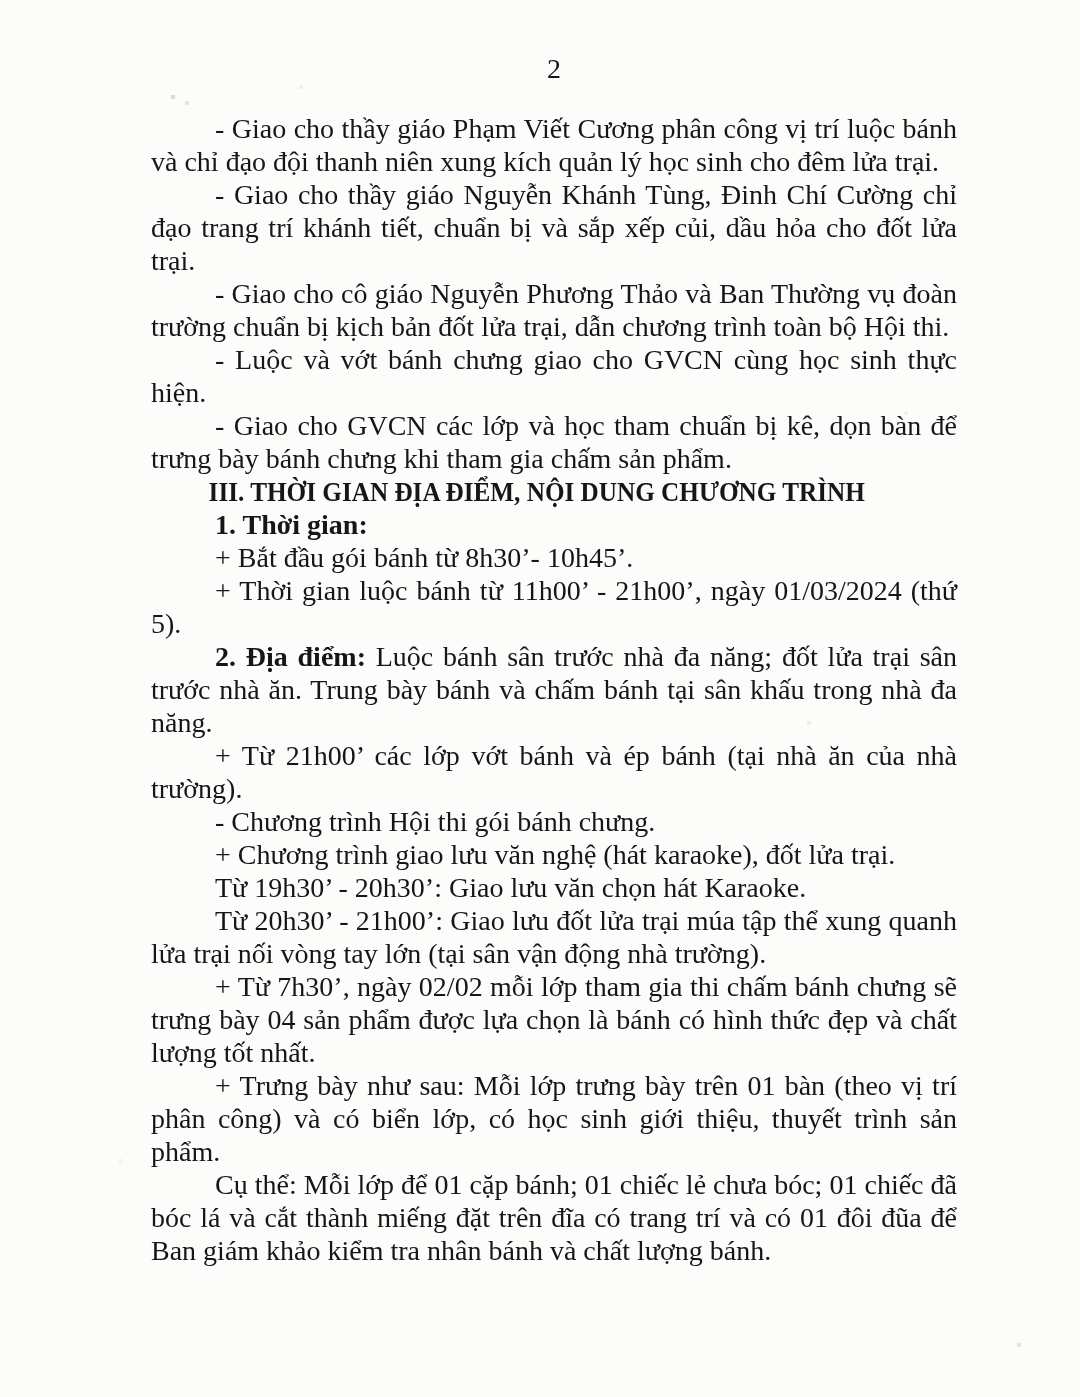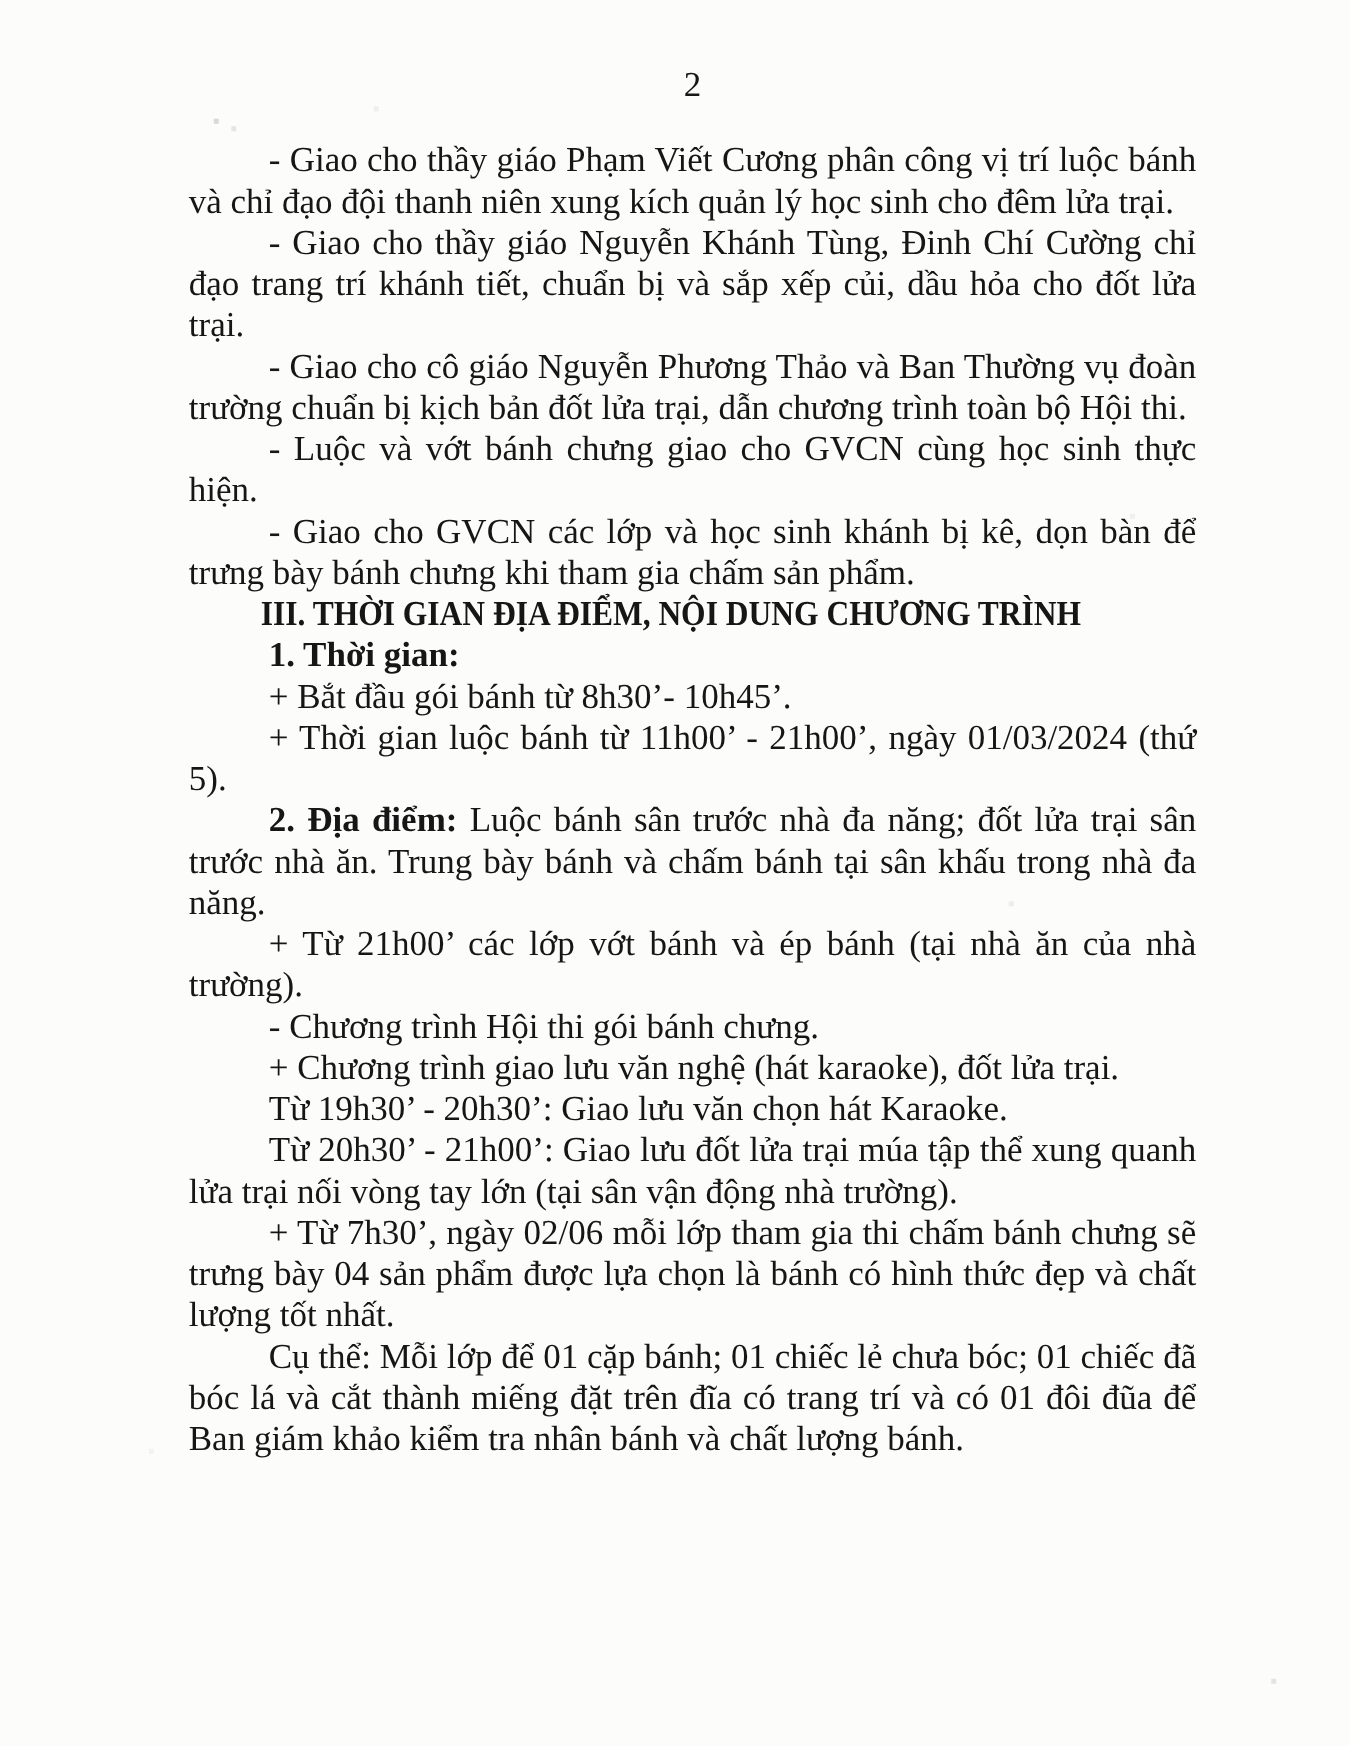--- a/index.html
+++ b/index.html
@@ -68,33 +68,34 @@
   <div class="speckle"></div>
 
   <div class="content">
 
     <p class="page-number">2</p>
 
     <p class="para">- Giao cho thầy giáo Phạm Viết Cương phân công vị trí luộc bánh và chỉ đạo đội thanh niên xung kích quản lý học sinh cho đêm lửa trại.</p>
     <p class="para">- Giao cho thầy giáo Nguyễn Khánh Tùng, Đinh Chí Cường chỉ đạo trang trí khánh tiết, chuẩn bị và sắp xếp củi, dầu hỏa cho đốt lửa trại.</p>
     <p class="para">- Giao cho cô giáo Nguyễn Phương Thảo và Ban Thường vụ đoàn trường chuẩn bị kịch bản đốt lửa trại, dẫn chương trình toàn bộ Hội thi.</p>
     <p class="para">- Luộc và vớt bánh chưng giao cho GVCN cùng học sinh thực hiện.</p>
-    <p class="para">- Giao cho GVCN các lớp và học sinh khánh bị kê, dọn bàn để trưng bày bánh chưng khi tham gia chấm sản phẩm.</p>
+    <p class="para">- Giao cho GVCN các lớp và học tham chuẩn bị kê, dọn bàn để trưng bày bánh chưng khi tham gia chấm sản phẩm.</p>
 
     <p class="para bold tight">III. THỜI GIAN ĐỊA ĐIỂM, NỘI DUNG CHƯƠNG TRÌNH</p>
     <p class="para bold">1.  Thời gian:</p>
 
     <p class="para">+ Bắt đầu gói bánh từ 8h30’- 10h45’.</p>
     <p class="para">+ Thời gian luộc bánh từ 11h00’ - 21h00’, ngày 01/03/2024 (thứ 5).</p>
 
     <p class="para"><span class="bold">2. Địa điểm:</span><span> Luộc bánh sân trước nhà đa năng; đốt lửa trại sân trước nhà ăn. Trung bày bánh và chấm bánh tại sân khấu trong nhà đa năng.</span></p>
 
 
     <p class="para">+ Từ 21h00’ các lớp vớt bánh và ép bánh (tại nhà ăn của nhà trường).</p>
     <p class="para">- Chương trình Hội thi gói bánh chưng.</p>
     <p class="para">+ Chương trình giao lưu văn nghệ (hát karaoke), đốt lửa trại.</p>
     <p class="para">Từ 19h30’ - 20h30’: Giao lưu văn chọn hát Karaoke.</p>
     <p class="para">Từ 20h30’ - 21h00’: Giao lưu đốt lửa trại múa tập thể xung quanh lửa trại nối vòng tay lớn (tại sân vận động nhà trường).</p>
-    <p class="para">+ Từ 7h30’, ngày 02/06 mỗi lớp tham gia thi chấm bánh chưng sẽ trưng bày 04 sản phẩm được lựa chọn là bánh có hình thức đẹp và chất lượng tốt nhất.</p>
+    <p class="para">+ Từ 7h30’, ngày 02/02 mỗi lớp tham gia thi chấm bánh chưng sẽ trưng bày 04 sản phẩm được lựa chọn là bánh có hình thức đẹp và chất lượng tốt nhất.</p>
+    <p class="para">+ Trưng bày như sau: Mỗi lớp trưng bày trên 01 bàn (theo vị trí phân công) và có biển lớp, có học sinh giới thiệu, thuyết trình sản phẩm.</p>
     <p class="para">Cụ thể: Mỗi lớp để 01 cặp bánh; 01 chiếc lẻ chưa bóc; 01 chiếc đã bóc lá và cắt thành miếng đặt trên đĩa có trang trí và có 01 đôi đũa để Ban giám khảo kiểm tra nhân bánh và chất lượng bánh.</p>
 
   </div>
 </div>
 
 </body></html>

